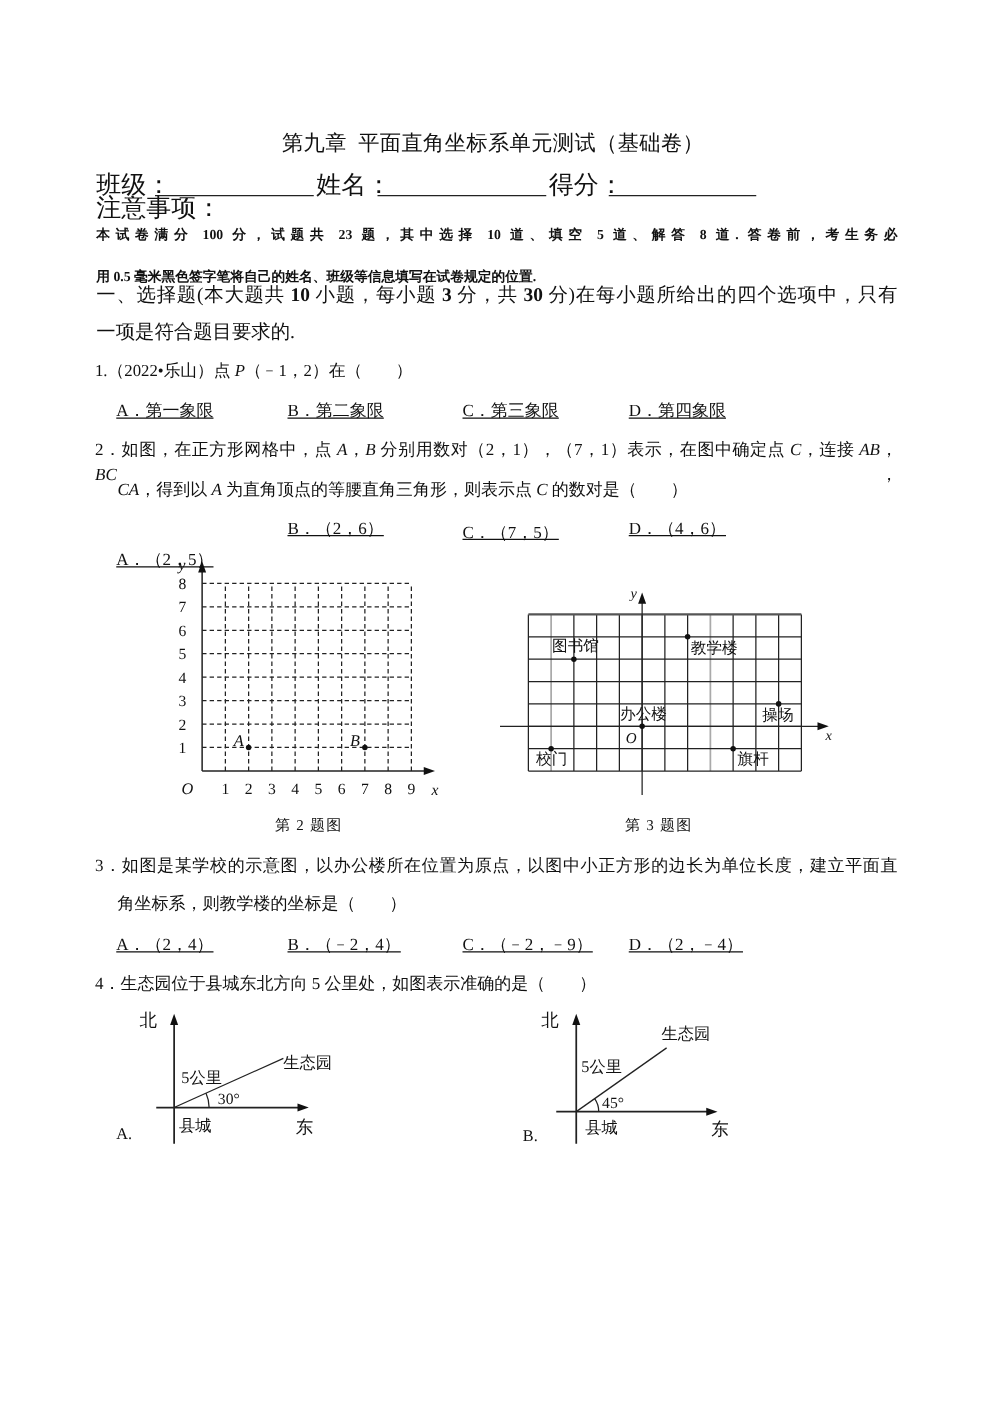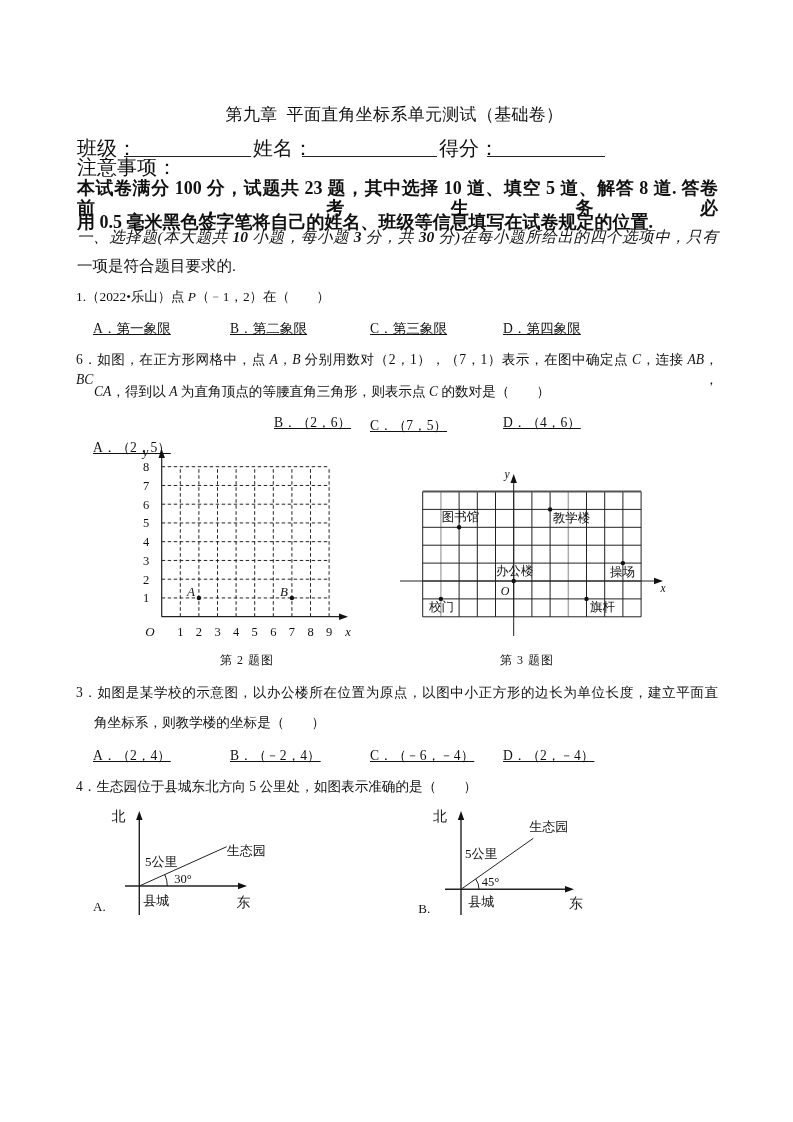--- a/index.html
+++ b/index.html
@@ -4,21 +4,21 @@
 <style>
   html, body { margin: 0; padding: 0; background: #ffffff; }
   body { width: 793px; height: 1122px; position: relative; overflow: hidden;
          font-family: "Liberation Serif", "DejaVu Serif", serif; color: #111; }
   .ln { position: absolute; white-space: nowrap; line-height: 20px; }
   .just { white-space: normal; width: 641px; text-align: justify; text-align-last: justify; }
   .title { left: 0; width: 789px; text-align: center; top: 101px; line-height: 28px;
            font-size: 17px; font-weight: normal; white-space: pre; letter-spacing: 0.3px; }
   .lbl15 { font-size: 20px; }
   .blank { position: absolute; top: 156px; height: 0; border-bottom: 1px solid #222; }
-  .notes { font-size: 18px; font-weight: bold; }
+  .notes { font-size: 11px; font-weight: bold; }
   .sect { font-size: 15.5px; }
   .q { font-size: 13.6px; }
   .q1 { font-size: 13.4px; }
   .opt { position: absolute; white-space: nowrap; line-height: 20px; font-size: 13.6px; text-decoration: underline; }
   .oa { left: 93px; } .ob { left: 230px; } .oc { left: 370px; } .od { left: 503px; }
   .caption { position: absolute; top: 650px; font-size: 12px; line-height: 20px; transform: translateX(-50%);
              white-space: nowrap; letter-spacing: 1px; }
   .it { font-style: italic; }
   .bd { font-weight: bold; }
   svg#figs { position: absolute; left: 0; top: 0; pointer-events: none; }
@@ -33,49 +33,49 @@
 <div class="blank" style="left:124px; width:127px;"></div>
 <div class="ln lbl15" style="left:253px; top:138px;">姓名：</div>
 <div class="blank" style="left:302px; width:135px;"></div>
 <div class="ln lbl15" style="left:439px; top:138px;">得分：</div>
 <div class="blank" style="left:487px; width:118px;"></div>
 
 <div class="ln lbl15" style="left:77px; top:157px;">注意事项：</div>
 <div class="ln notes just" style="left:77px; top:178px;">本试卷满分 100 分，试题共 23 题，其中选择 10 道、填空 5 道、解答 8 道. 答卷前，考生务必</div>
 <div class="ln notes" style="left:77px; top:212px;">用 0.5 毫米黑色签字笔将自己的姓名、班级等信息填写在试卷规定的位置.</div>
 
-<div class="ln sect just" style="left:77px; top:227px;font-style:italic;"><span>一、选择题(本大题共 </span><span class="bd">10</span><span> 小题，每小题 </span><span class="bd">3</span><span> 分，共 </span><span class="bd">30</span><span> 分)在每小题所给出的四个选项中，只有</span></div>
+<div class="ln sect just" style="left:77px; top:227px;"><span>一、选择题(本大题共 </span><span class="bd">10</span><span> 小题，每小题 </span><span class="bd">3</span><span> 分，共 </span><span class="bd">30</span><span> 分)在每小题所给出的四个选项中，只有</span></div>
 <div class="ln sect" style="left:77px; top:256px;"><span>一项是符合题目要求的.</span></div>
 
 <div>
   <div class="ln q1" style="left:76px; top:287px;"><span>1.（2022•乐山）点 </span><span class="it">P</span><span>（﹣1，2）在（　　）</span></div>
   <div class="opt oa" style="top:319px;">A．第一象限</div>
   <div class="opt ob" style="top:319px;">B．第二象限</div>
   <div class="opt oc" style="top:319px;">C．第三象限</div>
   <div class="opt od" style="top:319px;">D．第四象限</div>
 </div>
 
 <div>
-  <div class="ln q just" style="left:76px; top:350px; width:642px;"><span>6．如图，在正方形网格中，点 </span><span class="it">A</span><span>，</span><span class="it">B</span><span> 分别用数对（2，1），（7，1）表示，在图中确定点 </span><span class="it">C</span><span>，连接 </span><span class="it">AB</span><span>，</span><span class="it">BC</span><span>，</span></div>
+  <div class="ln q just" style="left:76px; top:350px; width:642px;"><span>2．如图，在正方形网格中，点 </span><span class="it">A</span><span>，</span><span class="it">B</span><span> 分别用数对（2，1），（7，1）表示，在图中确定点 </span><span class="it">C</span><span>，连接 </span><span class="it">AB</span><span>，</span><span class="it">BC</span><span>，</span></div>
   <div class="ln q" style="left:94px; top:382px;"><span class="it">CA</span><span>，得到以 </span><span class="it">A</span><span> 为直角顶点的等腰直角三角形，则表示点 </span><span class="it">C</span><span> 的数对是（　　）</span></div>
   <div class="opt oa" style="top:438px;">A．（2，5）</div>
-  <div class="opt ob" style="top:413px;margin-left:44px;">B．（2，6）</div>
+  <div class="opt ob" style="top:413px;">B．（2，6）</div>
   <div class="opt oc" style="top:416px;">C．（7，5）</div>
   <div class="opt od" style="top:413px;">D．（4，6）</div>
 </div>
 
 <div class="caption" style="left:247px;">第 2 题图</div>
 <div class="caption" style="left:527px;">第 3 题图</div>
 
 <div>
   <div class="ln q just" style="left:76px; top:683px; width:642px;"><span>3．如图是某学校的示意图，以办公楼所在位置为原点，以图中小正方形的边长为单位长度，建立平面直</span></div>
   <div class="ln q" style="left:94px; top:713px;"><span>角坐标系，则教学楼的坐标是（　　）</span></div>
   <div class="opt oa" style="top:746px;">A．（2，4）</div>
   <div class="opt ob" style="top:746px;">B．（﹣2，4）</div>
-  <div class="opt oc" style="top:746px;">C．（﹣6，﹣4）</div>
+  <div class="opt oc" style="top:746px;">C．（﹣2，﹣9）</div>
   <div class="opt od" style="top:746px;">D．（2，﹣4）</div>
 </div>
 
 <div>
   <div class="ln q" style="left:76px; top:777px;"><span>4．生态园位于县城东北方向 5 公里处，如图表示准确的是（　　）</span></div>
 </div>
 
 <svg id="figs" width="793" height="1122" viewBox="0 0 793 1122">
     <g>
       <line x1="180.29999999999998" y1="616.7" x2="180.29999999999998" y2="466.70000000000005" stroke="#222" stroke-width="1" stroke-dasharray="3.5 2.5"></line>

